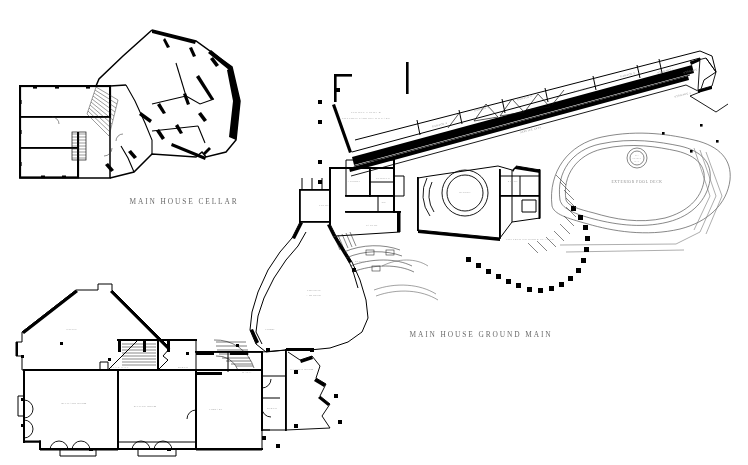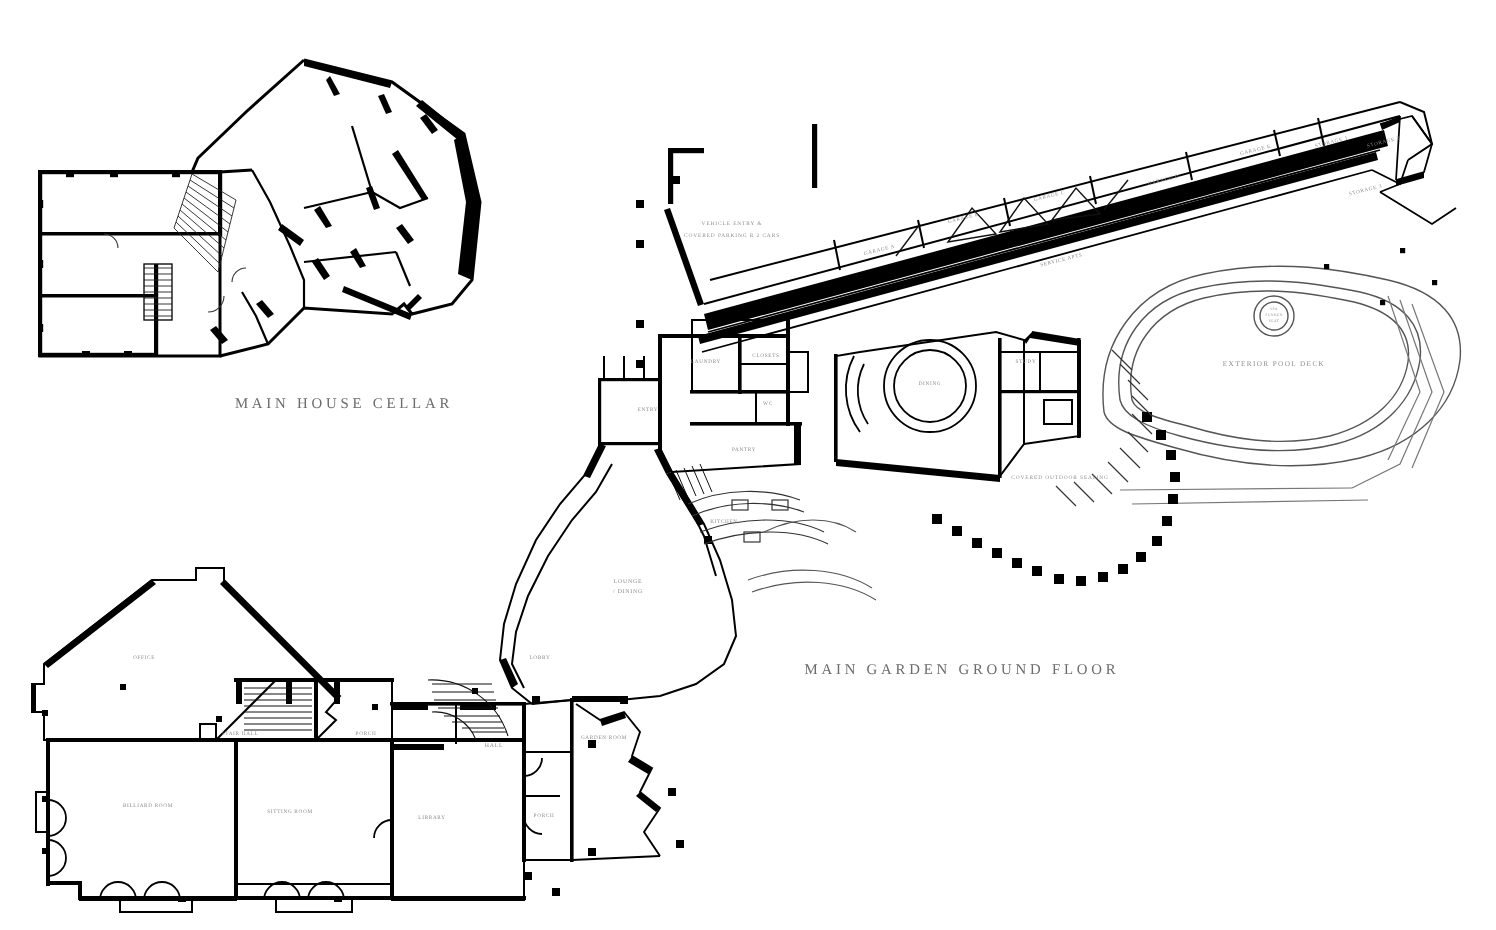--- a/index.html
+++ b/index.html
@@ -416,22 +416,22 @@
       <rect x="60" y="342" width="3" height="3"></rect>
       <rect x="108" y="358" width="3" height="3"></rect>
       <rect x="662" y="132" width="2.6" height="2.6"></rect>
       <rect x="700" y="124" width="2.6" height="2.6"></rect>
       <rect x="690" y="150" width="2.6" height="2.6"></rect>
       <rect x="716" y="140" width="2.6" height="2.6"></rect>
     </g>
   </g>
 </svg>
 
-<div class="lbl title" style="left:172px;top:202px;">MAIN HOUSE CELLAR</div>
-<div class="lbl title" style="left:481px;top:335px;">MAIN GARDEN GROUND FLOOR</div>
+<div class="lbl title" style="left:184px;top:202px;">MAIN HOUSE CELLAR</div>
+<div class="lbl title" style="left:481px;top:335px;">MAIN HOUSE GROUND MAIN</div>
 
 <div class="lbl note" style="left:366px;top:113px;">VEHICLE ENTRY &amp;</div>
 <div class="lbl note" style="left:366px;top:119px;">COVERED PARKING R 2 CARS</div>
 <div class="lbl note" style="left:530px;top:240px;">COVERED OUTDOOR SEATING</div>
 <div class="lbl area" style="left:637px;top:183px;">EXTERIOR POOL DECK</div>
 
 <div class="lbl pooltag" style="left:637px;top:155px;">SPA</div>
 <div class="lbl pooltag" style="left:637px;top:158px;">SUNKEN</div>
 <div class="lbl pooltag" style="left:637px;top:161px;">SEAT</div>
 

